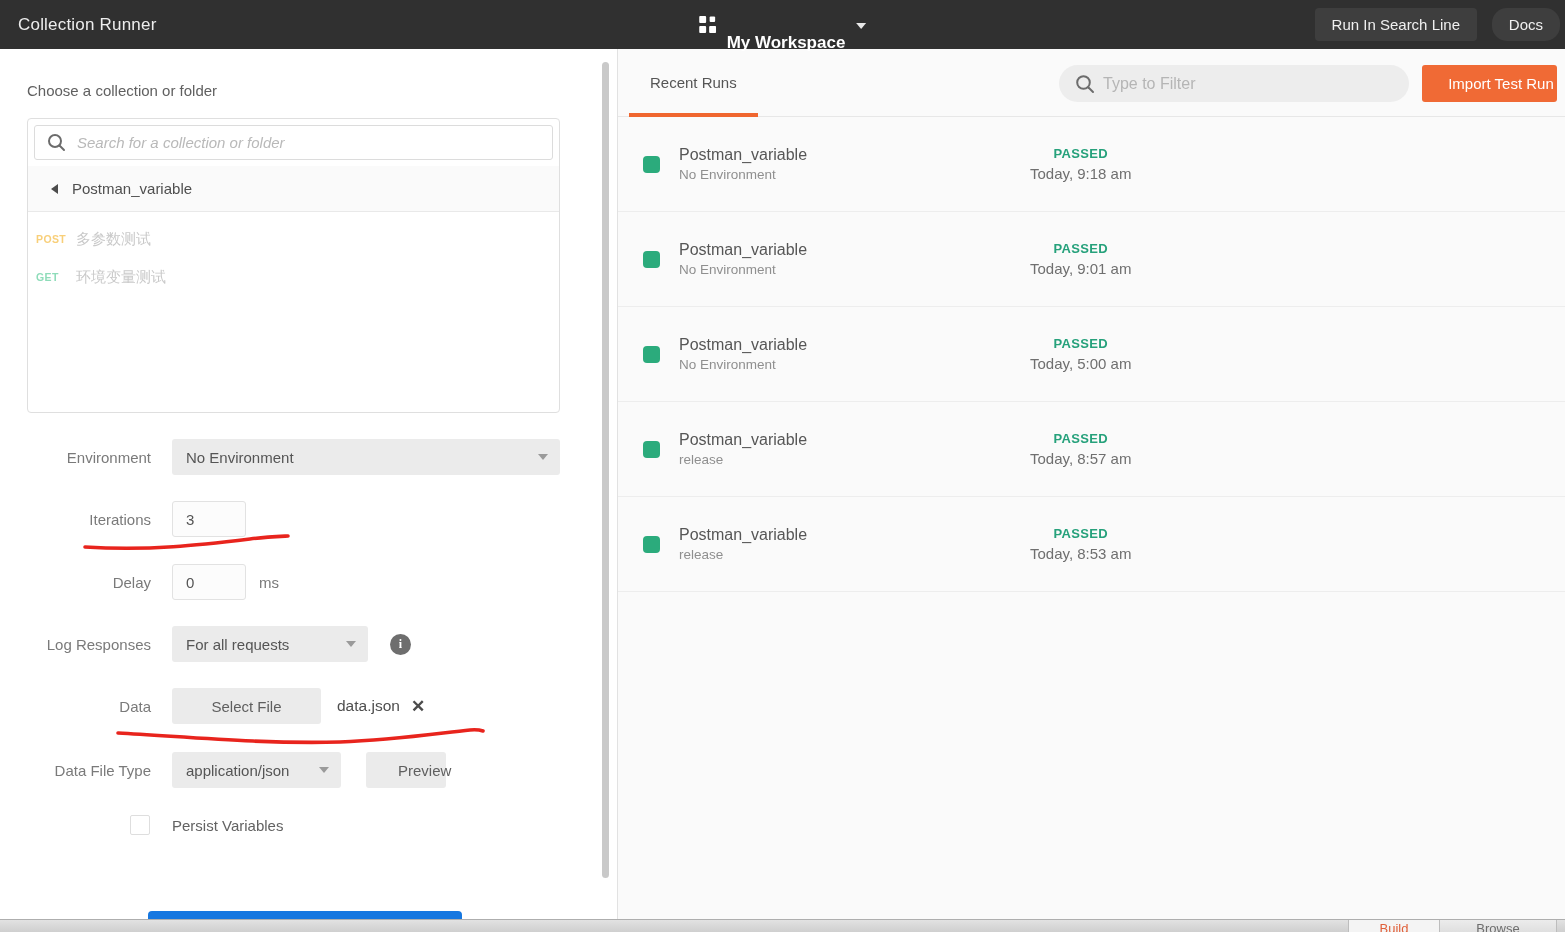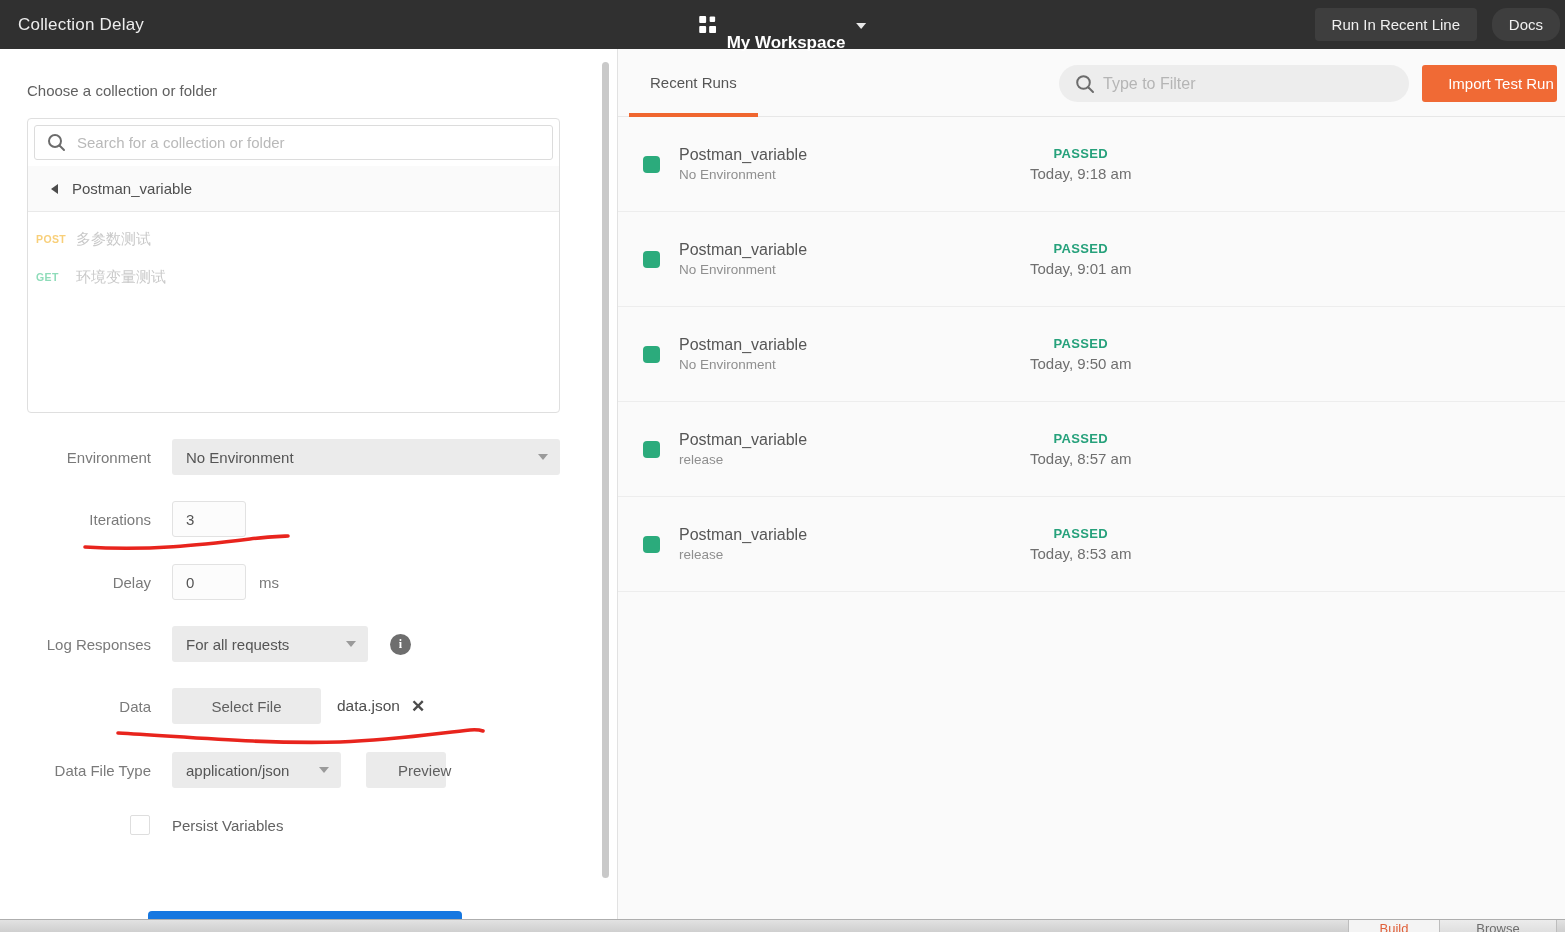--- a/index.html
+++ b/index.html
@@ -19,21 +19,21 @@
   .caret-down-light { width:0; height:0; border-left:5px solid transparent; border-right:5px solid transparent; border-top:6px solid #e8e8e8; margin-top:2px; }
   .topbar-btn { position:absolute; top:8px; height:33px; background:#3e3e3e; border:none; border-radius:4px; color:#f0f0f0; font-size:15px; font-family:inherit; padding:0 17px; display:flex; align-items:center; cursor:pointer; }
   .btn-cmdline { right:88px; }
   .btn-docs { right:5px;border-radius:15px; }
 
   
   .left-panel { position:absolute; top:49px; left:0; width:617px; bottom:13px; background:#fff; overflow:hidden; }
   .lp-heading { position:absolute; top:33px; left:27px; font-size:15px; color:#606060; }
   .collection-box { position:absolute; top:69px; left:27px; width:533px; height:295px; border:1px solid #dfdfdf; border-radius:4px; background:#fff; overflow:hidden; }
   .search-wrap { position:relative; margin:6px; }
-  .search-wrap input { width:100%; height:35px; border:1px solid #dcdcdc; border-radius:3px; padding:0 10px 0 42px; font-size:15px; color:#0f172a; font-family:inherit; outline:none; background:#fff; }
+  .search-wrap input { width:100%; height:35px; border:1px solid #dcdcdc; border-radius:3px; padding:0 10px 0 42px; font-size:15px; color:#0f172a; font-family:inherit; outline:none; background:#fff;font-style:italic; }
   .search-wrap input::placeholder { color:#b9b9b9; }
   .mag-icon { position:absolute; left:13px; top:8px; }
   .collection-row { height:46px; display:flex; align-items:center; padding-left:23px; gap:14px; background:#fafafa; border-bottom:1px solid #e9e9e9; cursor:pointer; }
   .tri-left { width:0; height:0; border-top:5px solid transparent; border-bottom:5px solid transparent; border-right:7px solid #4c4c4c; }
   .collection-name { font-size:15px; color:#4f4f4f; }
   .request-list { padding-top:8px; }
   .request-row { height:38px; display:flex; align-items:center; padding-left:8px; cursor:default; }
   .method-badge { font-size:10.5px; font-weight:700; letter-spacing:.4px; width:40px; text-align:left; }
   .m-post { color:#f8cf79; }
   .m-get { color:#8edcb9; }
@@ -84,32 +84,32 @@
   
   .footer-strip { position:absolute; left:0; bottom:0; width:100%; height:13px; background:linear-gradient(180deg,#e2e2e2,#cfcfcf); border-top:1px solid #aeaeae; z-index:30; }
   .footer-tab { position:absolute; top:0; height:13px; font-size:13px; text-align:center; overflow:hidden; padding-top:1px; cursor:pointer; }
   .tab-build { left:1348px; width:92px; background:#f4f4f4; border-left:1px solid #bdbdbd; border-right:1px solid #bdbdbd; color:#e0603a; }
   .tab-browse { left:1440px; width:117px; background:linear-gradient(180deg,#ececec,#dedede); border-right:1px solid #bdbdbd; color:#6d6d6d; }
 </style>
 </head>
 <body>
 
 <div class="topbar">
-  <div class="topbar-title">Collection Delay</div>
+  <div class="topbar-title">Collection Runner</div>
   <div class="workspace">
     <svg class="grid-icon" viewBox="0 0 17 17">
       <rect x="0" y="0" width="7" height="7" rx="1" fill="#fff"></rect>
       <rect x="10.5" y="0.5" width="5.5" height="5.5" rx="1" fill="#fff"></rect>
       <rect x="0" y="10" width="7" height="7" rx="1" fill="#fff"></rect>
       <rect x="10" y="10" width="7" height="7" rx="1" fill="#fff"></rect>
     </svg>
     <span class="workspace-name">My Workspace</span>
     <span class="caret-down-light"></span>
   </div>
-  <button class="topbar-btn btn-cmdline">Run In Recent Line</button>
+  <button class="topbar-btn btn-cmdline">Run In Search Line</button>
   <button class="topbar-btn btn-docs">Docs</button>
 </div>
 
 <div class="left-panel">
   <div class="lp-heading">Choose a collection or folder</div>
 
   <div class="collection-box">
     <div class="search-wrap">
       <svg class="mag-icon" width="19" height="19" viewBox="0 0 19 19">
         <circle cx="8" cy="8" r="6" fill="none" stroke="#6c6c6c" stroke-width="2"></circle>
@@ -230,21 +230,21 @@
   </div>
 
   <div class="run-row">
     <div class="run-square"></div>
     <div class="run-main">
       <div class="run-title">Postman_variable</div>
       <div class="run-env">No Environment</div>
     </div>
     <div class="run-status-col">
       <div class="run-status">PASSED</div>
-      <div class="run-time">Today, 9:50 am</div>
+      <div class="run-time">Today, 5:00 am</div>
     </div>
   </div>
 
   <div class="run-row">
     <div class="run-square"></div>
     <div class="run-main">
       <div class="run-title">Postman_variable</div>
       <div class="run-env">release</div>
     </div>
     <div class="run-status-col">

